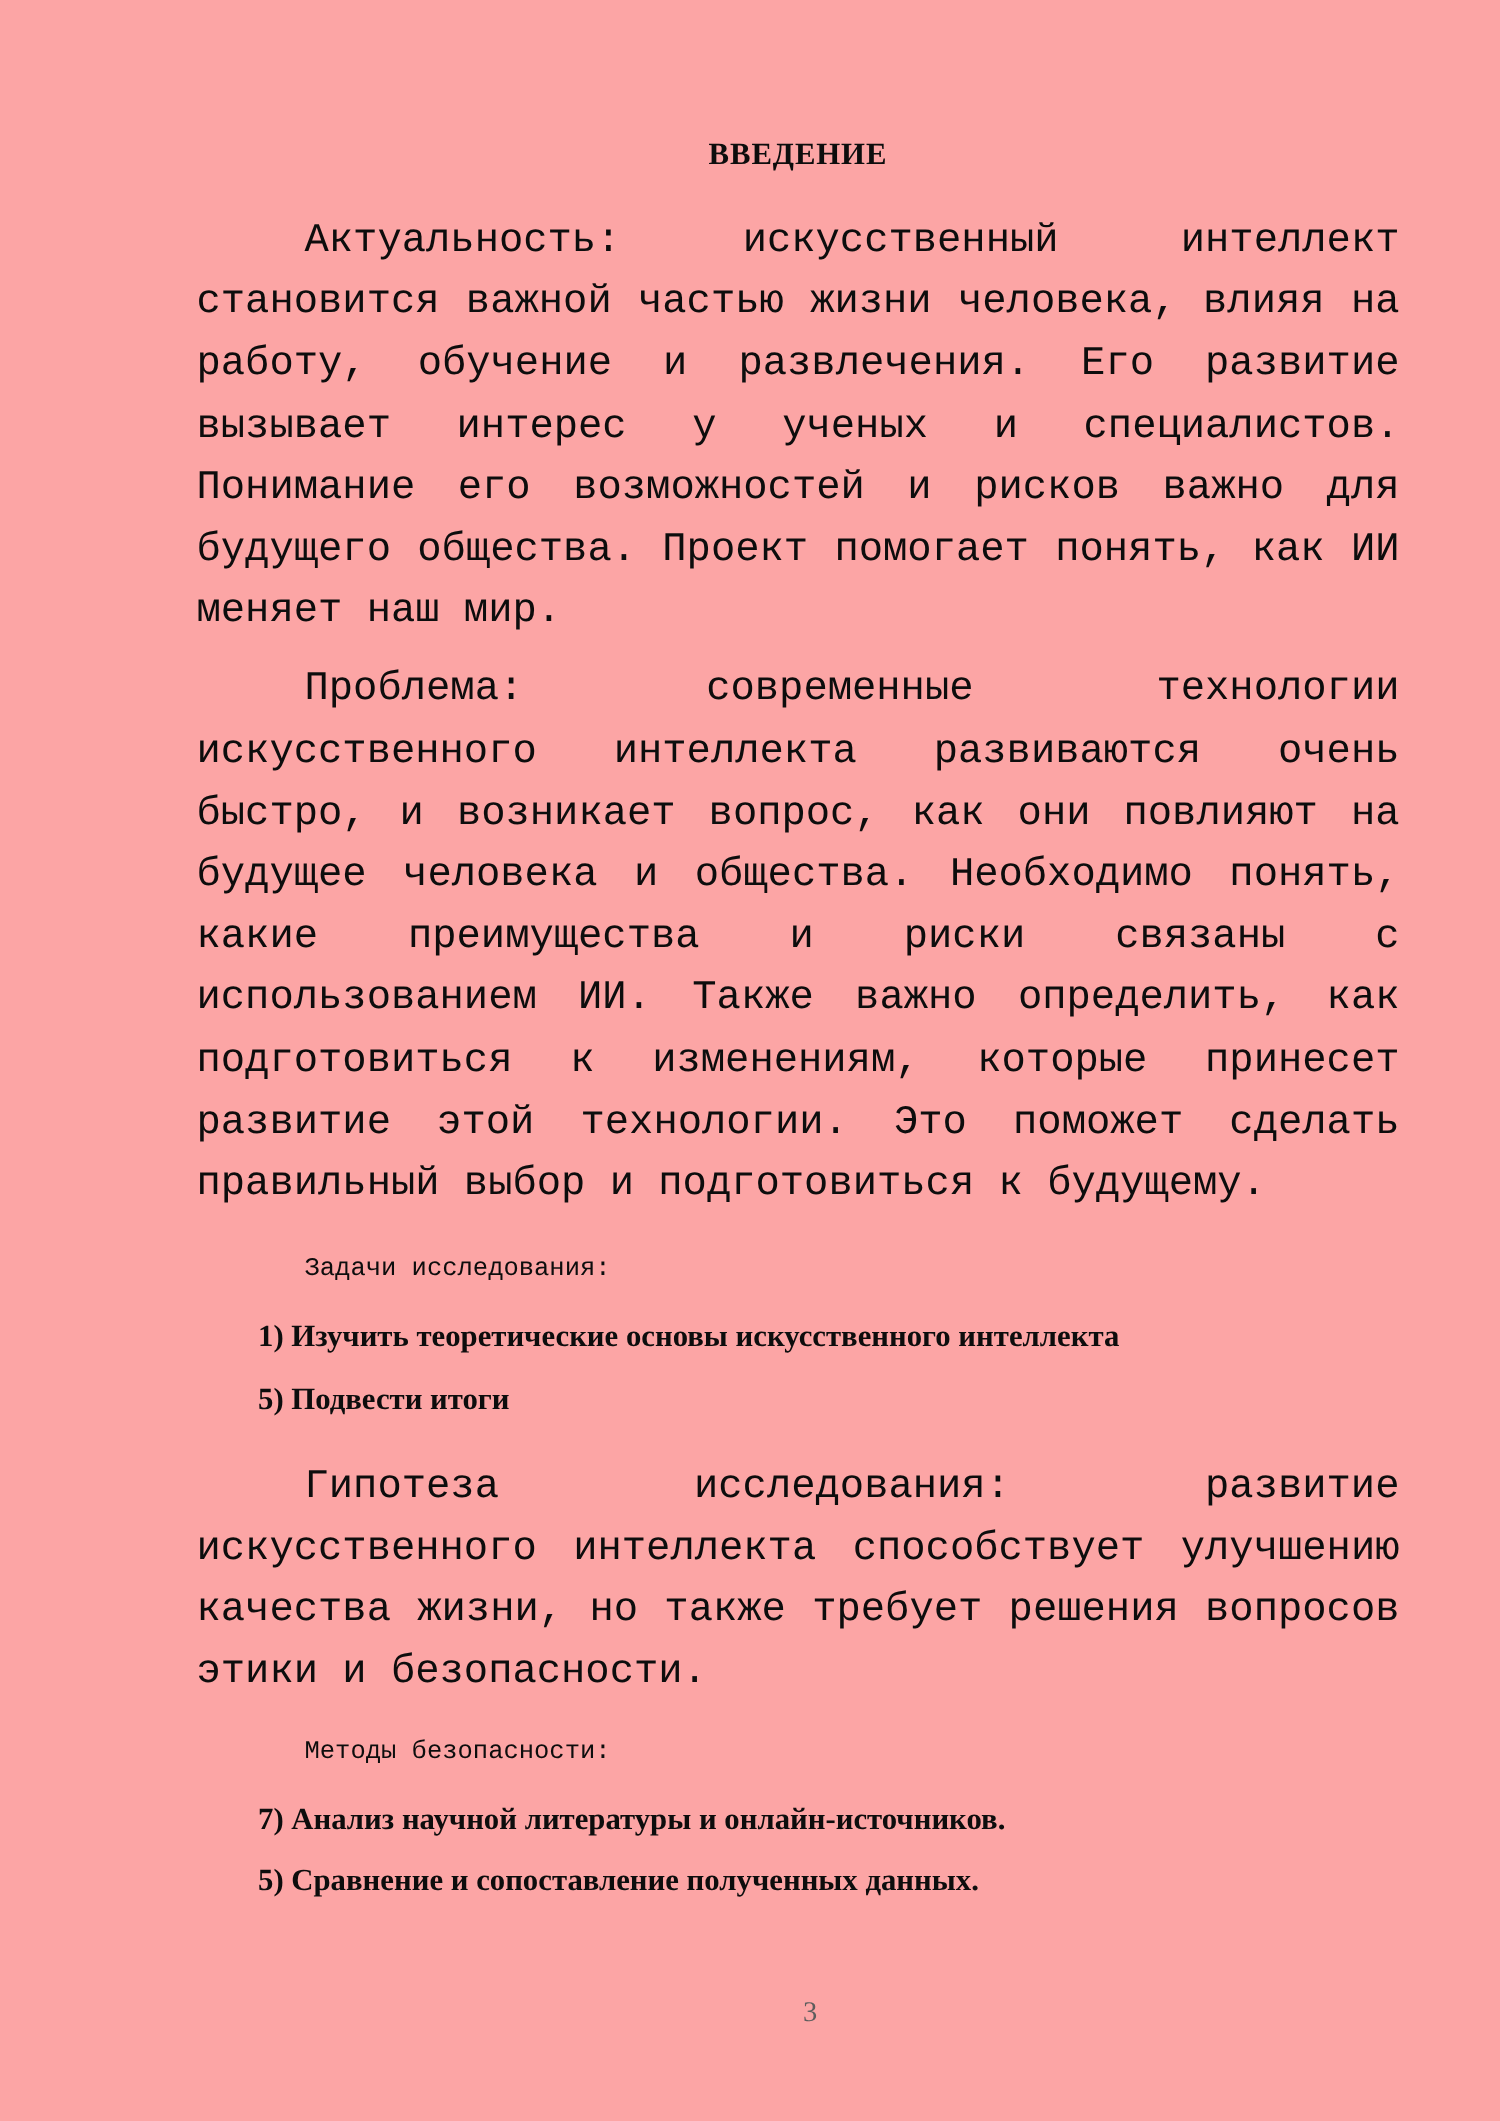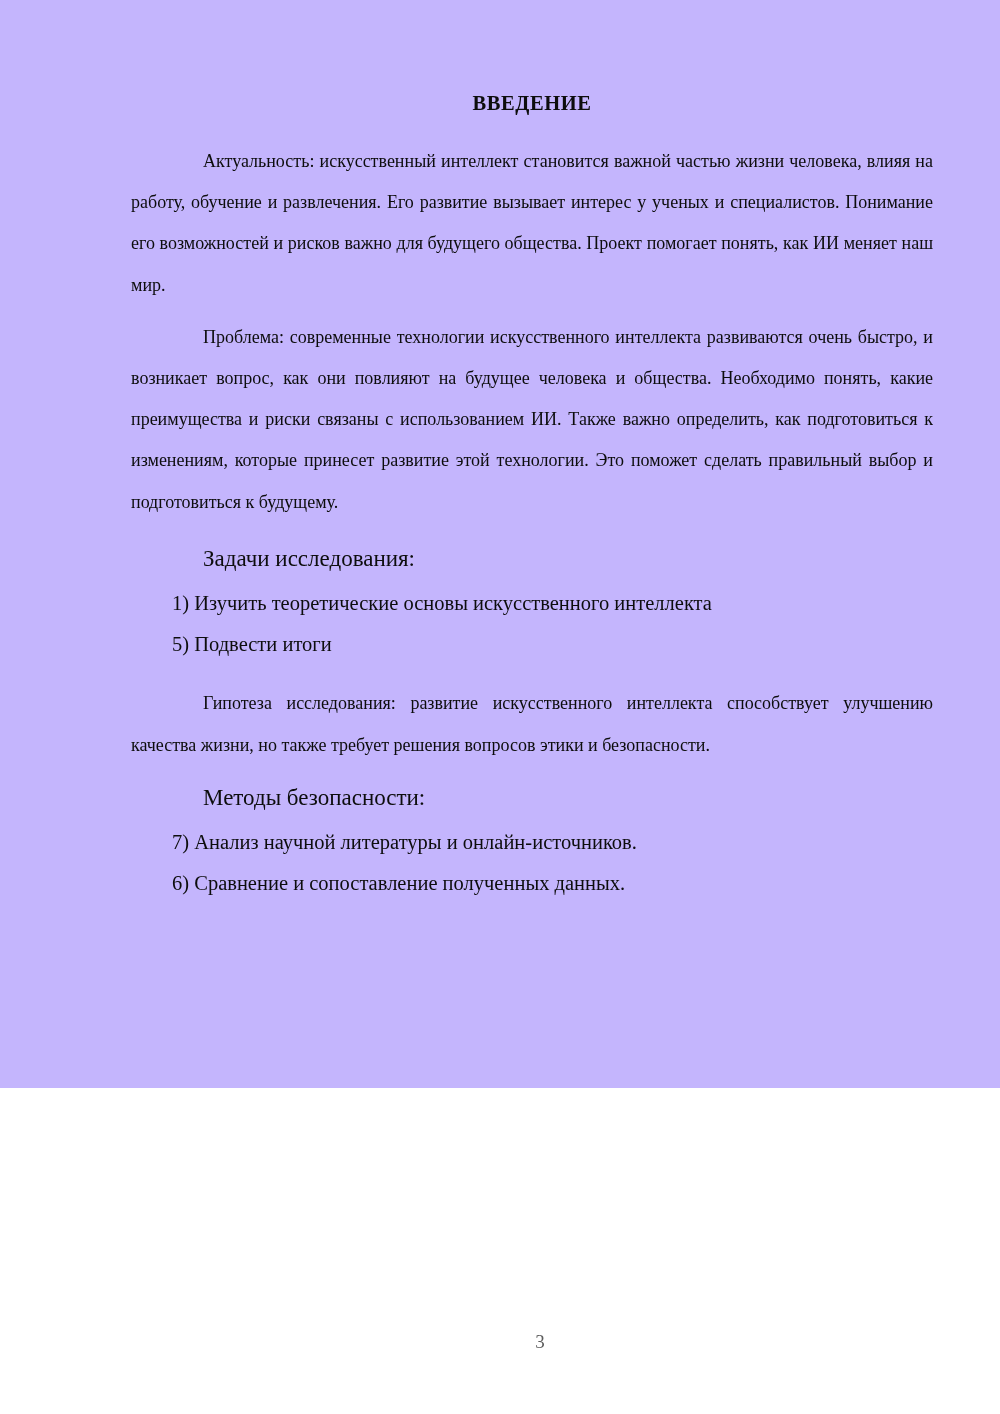--- a/index.html
+++ b/index.html
@@ -12,57 +12,60 @@
     height: 1414px;
     position: relative;
     font-family: "Liberation Serif", "DejaVu Serif", serif;
     color: #0d0d0d;
     overflow: hidden;
   }
   .page {
     position: absolute;
     top: 0; left: 0;
     width: 1000px;
-    height: 1088px;
-    background: #c4b5fd;
+    height: 1414px;
+    background: #fca5a5;
   }
   .content {
     position: absolute;
     left: 131px;
     top: 88px;
     width: 802px;
   }
   .doc-title {
     font-size: 20.5px;
     font-weight: bold;
     text-align: center;
     letter-spacing: 0.6px;
     line-height: 30px;
     margin: 0 0 23px 0;
   }
   .para {
-    font-size: 18px;
+    font-size: 27px;
     line-height: 41.2px;
     text-align: justify;
     text-align-last: left;
     text-indent: 72px;
     margin: 0 0 7px 0;
     hyphens: none;
+    font-family: Liberation Mono, monospace;
   }
   .lead-line {
-    font-size: 23px;
+    font-size: 17px;
     line-height: 41.2px;
     text-indent: 72px;
     text-align: left;
     margin: 0;
+    font-family: Liberation Mono, monospace;
   }
   .list {
     list-style: none;
     margin: 0;
     padding: 0;
+    font-weight: bold;
   }
   .list li {
     font-size: 20.5px;
     line-height: 41.2px;
     text-align: left;
     padding-left: 41px;
     text-indent: -41px;
     margin-left: 41px;
     margin-bottom: 0;
   }
@@ -120,20 +123,20 @@
     <p class="para">Гипотеза исследования: развитие искусственного интеллекта способствует улучшению качества жизни, но также требует решения вопросов этики и безопасности.</p>
 
     <div class="gap-sm"></div>
 
     <p class="lead-line">Методы безопасности:</p>
 
     <div class="gap-sm"></div>
 
     <ul class="list">
       <li>7) Анализ научной литературы и онлайн-источников.</li>
-      <li>6) Сравнение и сопоставление полученных данных.</li>
+      <li>5) Сравнение и сопоставление полученных данных.</li>
     </ul>
 
   </div>
 
   <div class="page-number">3</div>
 
 </div>
 
 </body></html>

